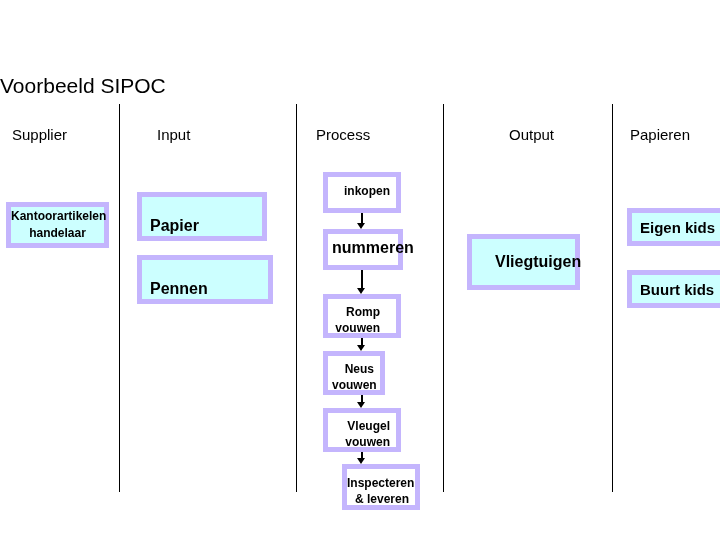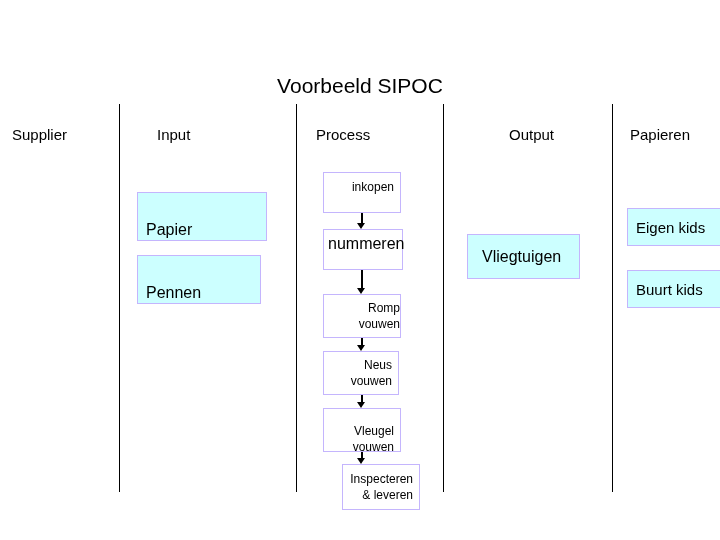--- a/index.html
+++ b/index.html
@@ -21,21 +21,21 @@
     height: 540px;
     overflow: hidden;
   }
 
   
   .title-block {
     position: absolute;
     left: 0;
     top: 16px;
     width: 720px;
-    text-align: center;
+    text-align: left;
     color: #000000;
     font-size: 21px;
     line-height: 28px;
     white-space: pre;
   }
   .title-line { display: block; }
 
   
   .divider {
     position: absolute;
@@ -52,24 +52,25 @@
     color: #000000;
     font-size: 15px;
     line-height: 18px;
     white-space: nowrap;
   }
 
   
   .box {
     position: absolute;
     box-sizing: border-box;
-    border: 1px solid #c4b5fd;
+    border: 5px solid #c4b5fd;
     color: #000000;
     display: flex;
     white-space: pre-line;
+    font-weight: bold;
   }
   .box.cyan { background: #ccffff; }
   .box.white { background: #ffffff; }
 
   .box .box-label { display: block; width: 100%; }
 
   
   .a-center-mid { align-items: center; justify-content: center; text-align: center; }
   .a-left-top   { align-items: flex-end; justify-content: flex-start; text-align: left; }
   .a-right-top  { align-items: flex-start; justify-content: flex-end; text-align: right; }
@@ -111,26 +112,30 @@
   <div class="divider" style="left:296px;"></div>
   <div class="divider" style="left:443px;"></div>
   <div class="divider" style="left:612px;"></div>
 
   <div class="col-header" style="left:12px;">Supplier</div>
   <div class="col-header" style="left:157px;">Input</div>
   <div class="col-header" style="left:316px;">Process</div>
   <div class="col-header" style="left:479px;margin-left:30px;">Output</div>
   <div class="col-header" style="left:630px;">Papieren</div>
 
+  <div class="box cyan a-center-mid" style="left:6px; top:202px; width:103px; height:46px; font-size:12px; line-height:17px;">
+    <span class="box-label">Kantoorartikelen
+handelaar</span>
+  </div>
 
   <div class="box cyan a-left-top" style="left:137px; top:192px; width:130px; height:49px; font-size:16px; line-height:20px; padding:5px 0 0 8px;">
     <span class="box-label">Papier</span>
   </div>
 
-  <div class="box cyan a-left-top" style="left:137px; top:255px; width:124px; height:49px; font-size:16px; line-height:20px; padding:5px 0 0 8px;">
+  <div class="box cyan a-left-top" style="left:137px; top:255px; width:136px; height:49px; font-size:16px; line-height:20px; padding:5px 0 0 8px;">
     <span class="box-label">Pennen</span>
   </div>
 
   <div class="box white a-right-top" style="left:323px; top:172px; width:78px; height:41px; font-size:12px; line-height:16px; padding:6px 6px 0 4px;">
     <span class="box-label">inkopen</span>
   </div>
 
   <div class="arrow" style="left:357px; top:213px; height:16px;">
     <div class="shaft" style="height:11px;"></div>
       <div class="head"></div>
@@ -138,56 +143,56 @@
 
   <div class="box white a-right-top" style="left:323px; top:229px; width:80px; height:41px; font-size:16px; line-height:16px; padding:6px 24px 0 4px;">
     <span class="box-label">nummeren</span>
   </div>
 
   <div class="arrow" style="left:357px; top:270px; height:24px;">
     <div class="shaft" style="height:19px;"></div>
       <div class="head"></div>
   </div>
 
-  <div class="box white a-right-top" style="left:323px; top:294px; width:78px; height:44px; font-size:12px; line-height:16px; padding:5px 0 0 4px;">
+  <div class="box white a-right-top" style="left:323px; top:294px; width:78px; height:44px; font-size:12px; line-height:16px; padding:5px 16px 0 4px;">
     <span class="box-label">Romp
 vouwen</span>
   </div>
 
   <div class="arrow" style="left:357px; top:338px; height:13px;">
     <div class="shaft" style="height:8px;"></div>
       <div class="head"></div>
   </div>
 
-  <div class="box white a-right-top" style="left:323px; top:351px; width:76px; height:44px; font-size:12px; line-height:16px; padding:5px 6px 0 4px;">
+  <div class="box white a-right-top" style="left:323px; top:351px; width:62px; height:44px; font-size:12px; line-height:16px; padding:5px 6px 0 4px;">
     <span class="box-label">Neus
 vouwen</span>
   </div>
 
   <div class="arrow" style="left:357px; top:395px; height:13px;">
     <div class="shaft" style="height:8px;"></div>
       <div class="head"></div>
   </div>
 
-  <div class="box white a-right-top" style="left:323px; top:408px; width:78px; height:44px; font-size:12px; line-height:16px; padding:14px 6px 0 4px;">
+  <div class="box white a-right-top" style="left:323px; top:408px; width:78px; height:44px; font-size:12px; line-height:16px; padding:5px 6px 0 4px;">
     <span class="box-label">Vleugel
 vouwen</span>
   </div>
 
   <div class="arrow" style="left:357px; top:452px; height:12px;">
     <div class="shaft" style="height:7px;"></div>
       <div class="head"></div>
   </div>
 
   <div class="box white a-right-top" style="left:323px; top:464px; width:78px; height:46px; font-size:12px; line-height:16px; padding:6px 6px 0 0; overflow:hidden;margin-left:19px;">
     <span class="box-label">Inspecteren
 &amp; leveren</span>
   </div>
 
-  <div class="box cyan a-left-mid" style="left:467px; top:234px; width:113px; height:45px; font-size:16px; line-height:20px; padding:0 0 0 14px;">
+  <div class="box cyan a-left-mid" style="left:467px; top:234px; width:113px; height:56px; font-size:16px; line-height:20px; padding:0 0 0 23px;">
     <span class="box-label">Vliegtuigen</span>
   </div>
 
   <div class="box cyan a-left-mid" style="left:627px; top:208px; width:100px; height:38px; font-size:15px; line-height:19px; padding:0 0 0 8px;">
     <span class="box-label">Eigen kids</span>
   </div>
 
   <div class="box cyan a-left-mid" style="left:627px; top:270px; width:100px; height:38px; font-size:15px; line-height:19px; padding:0 0 0 8px;">
     <span class="box-label">Buurt kids</span>
   </div>

